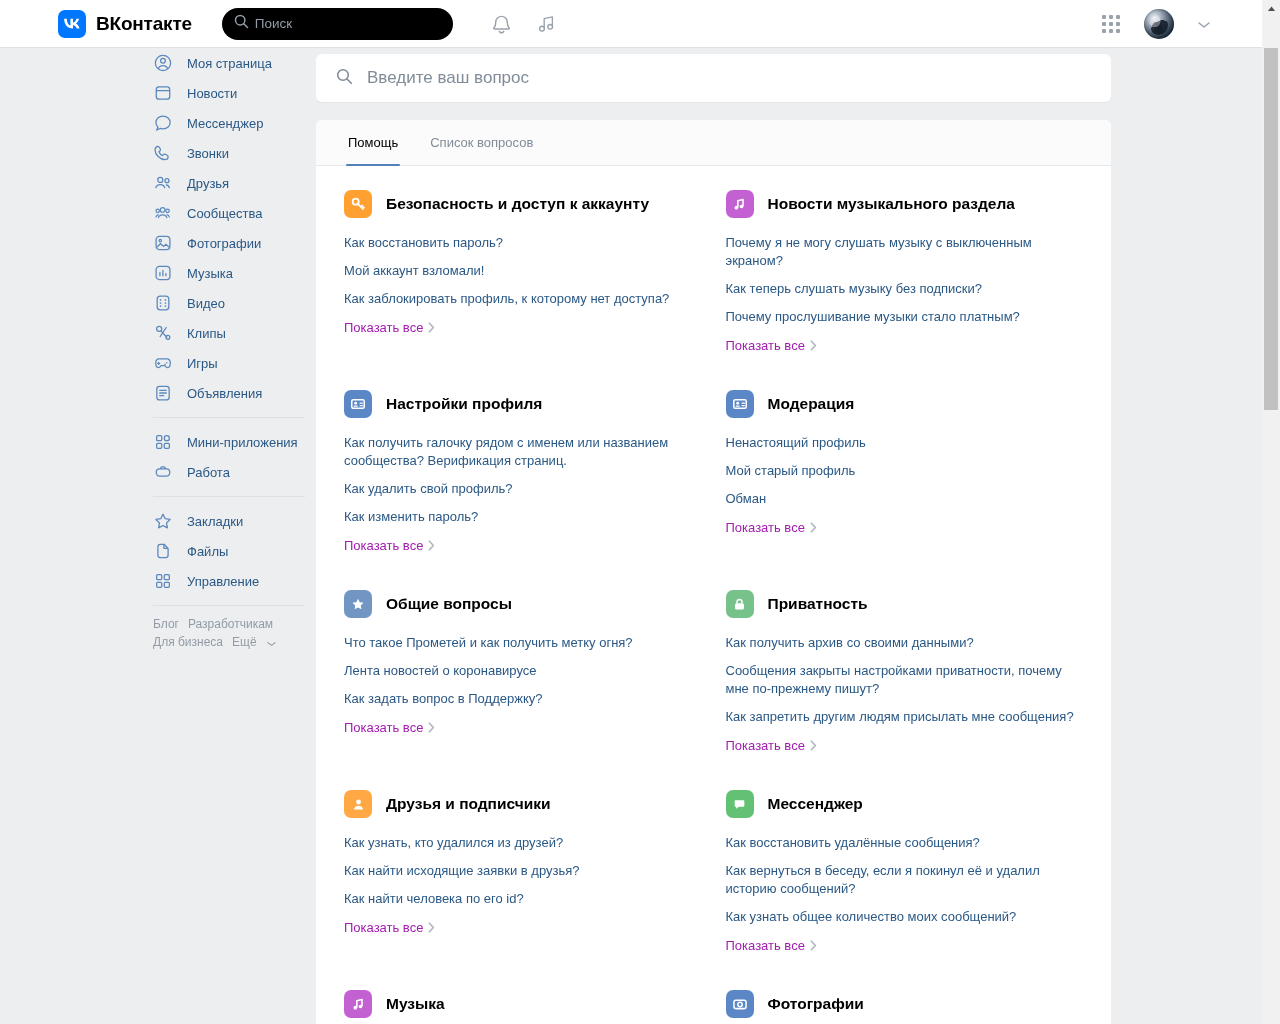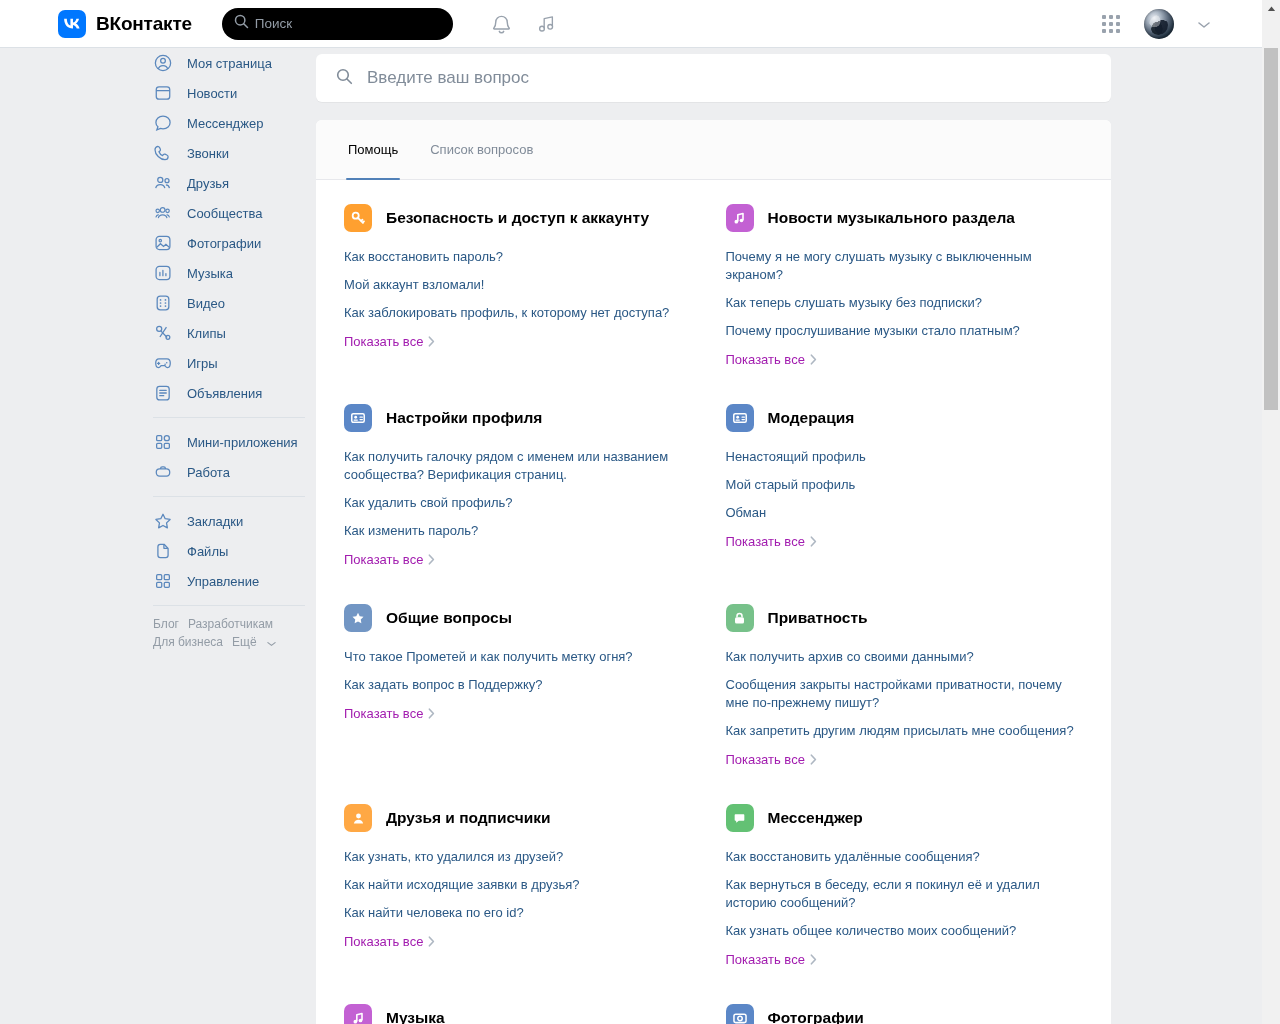--- a/index.html
+++ b/index.html
@@ -114,21 +114,21 @@
 
   .panel {
     background: #fff; border-radius: 6px;
     box-shadow: 0 1px 0 rgba(0,0,0,.04);
     min-height: 910px;
   }
   .tabs {
     display: flex; gap: 0;
     border-bottom: 1px solid #e7e8ec;
     padding: 0 16px;
-    height: 60px; align-items: stretch;
+    height: 46px; align-items: stretch;
     background: #fbfbfb;
     border-radius: 6px 6px 0 0;
   }
   .tab {
     display: flex; align-items: center;
     padding: 0 16px;
     font-size: 13px; color: #818c99;
     cursor: pointer; position: relative;
   }
   .tab.active { color: #000; font-weight: 500; }
@@ -559,20 +559,21 @@
       <div class="cat">
         <div class="cat-head">
           <span class="cat-ico" style="background:#7296c4">
             <svg width="16" height="16" viewBox="0 0 18 18" fill="#fff">
               <path d="M9 3.2l1.9 3.9 4.3.6-3.1 3 .7 4.3L9 12.9l-3.8 2.1.7-4.3-3.1-3 4.3-.6z"></path>
             </svg>
           </span>
           <span class="cat-title">Общие вопросы</span>
         </div>
         <a class="q-link">Что такое Прометей и как получить метку огня?</a>
+        <a class="q-link">Лента новостей о коронавирусе</a>
         <a class="q-link">Как задать вопрос в Поддержку?</a>
         <a class="show-all">
           <span>Показать все</span>
           <svg width="7" height="11" viewBox="0 0 7 11" fill="none" stroke="#aeb7c2" stroke-width="1.6" stroke-linecap="round" stroke-linejoin="round">
               <path d="M1.4 1.2l4 4.3-4 4.3"></path>
             </svg>
         </a>
       </div>
 
       <div class="cat">

